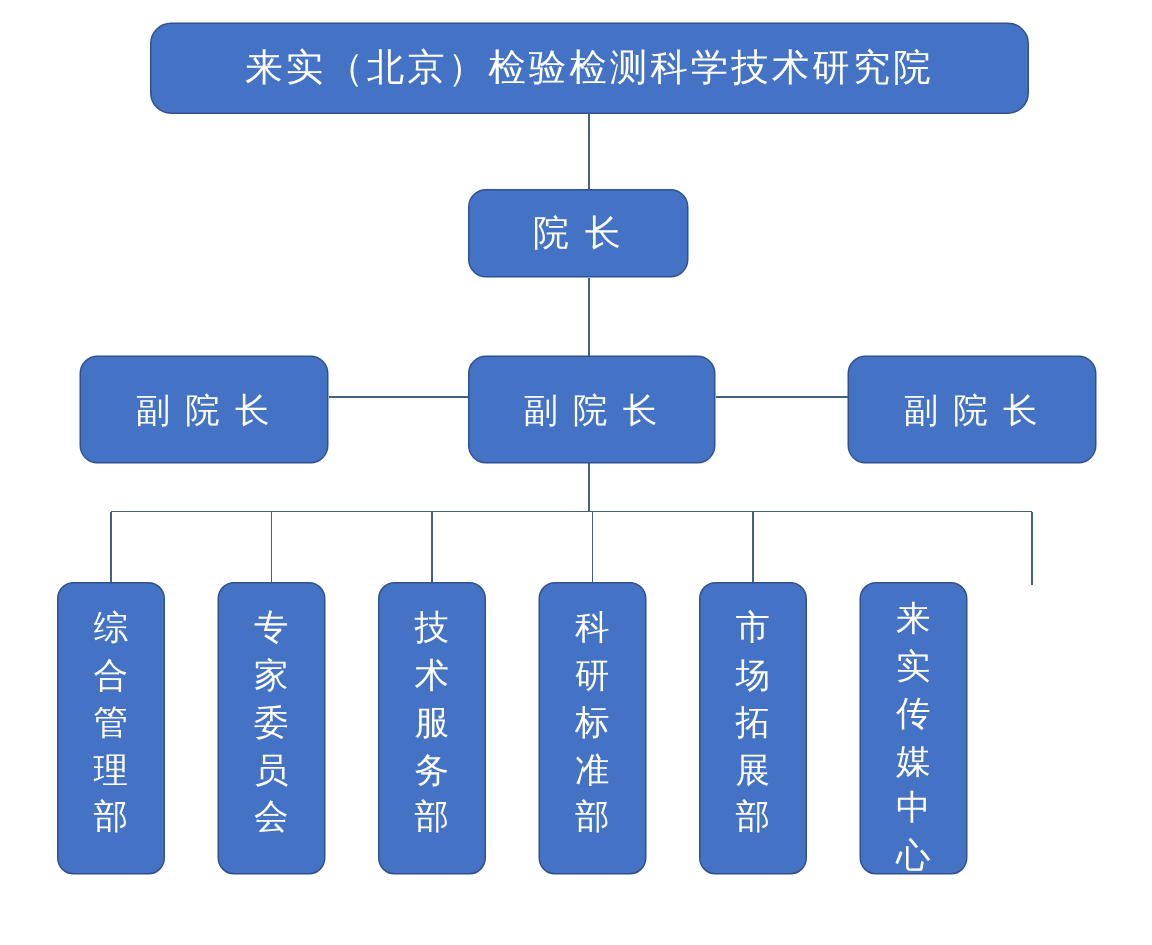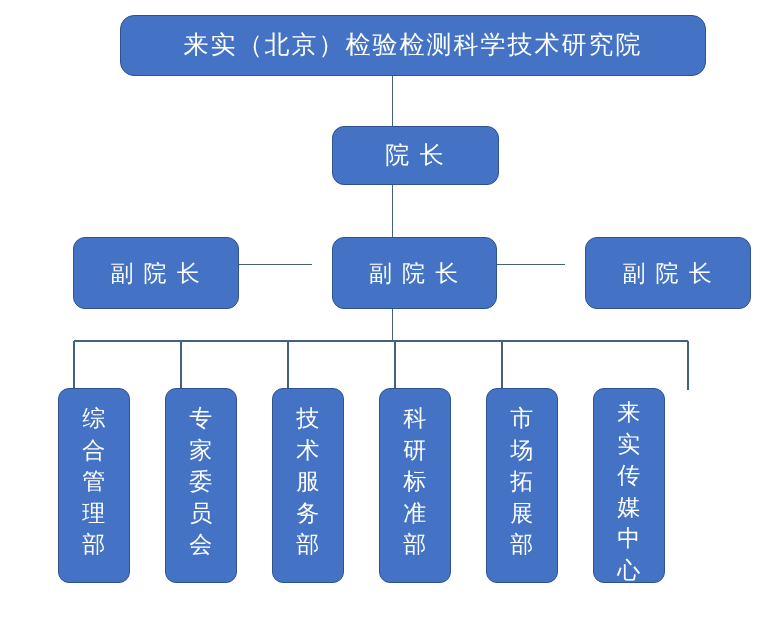--- a/index.html
+++ b/index.html
@@ -40,36 +40,35 @@
     border: 1px solid #2F528F;
     border-radius: 12px;
     color: #FFFFFF;
     display: flex;
     align-items: center;
     justify-content: center;
     text-align: center;
     line-height: 1.15;
     letter-spacing: 0.08em;
     text-rendering: geometricPrecision;
-    margin-left: 20px;
   }
 
   .node-root {
     left: 100px;
     top: 15px;
     width: 586px;
     height: 61px;
     border-radius: 14px;
     font-size: 25px;
   }
 
   .node-director {
     left: 312px;
     top: 126px;
-    width: 167px;
+    width: 147px;
     height: 59px;
     font-size: 24px;
   }
 
   .node-vice {
     top: 237px;
     height: 72px;
     font-size: 23px;
   }
   .node-vice-left   { left: 53px;  width: 166px; }

